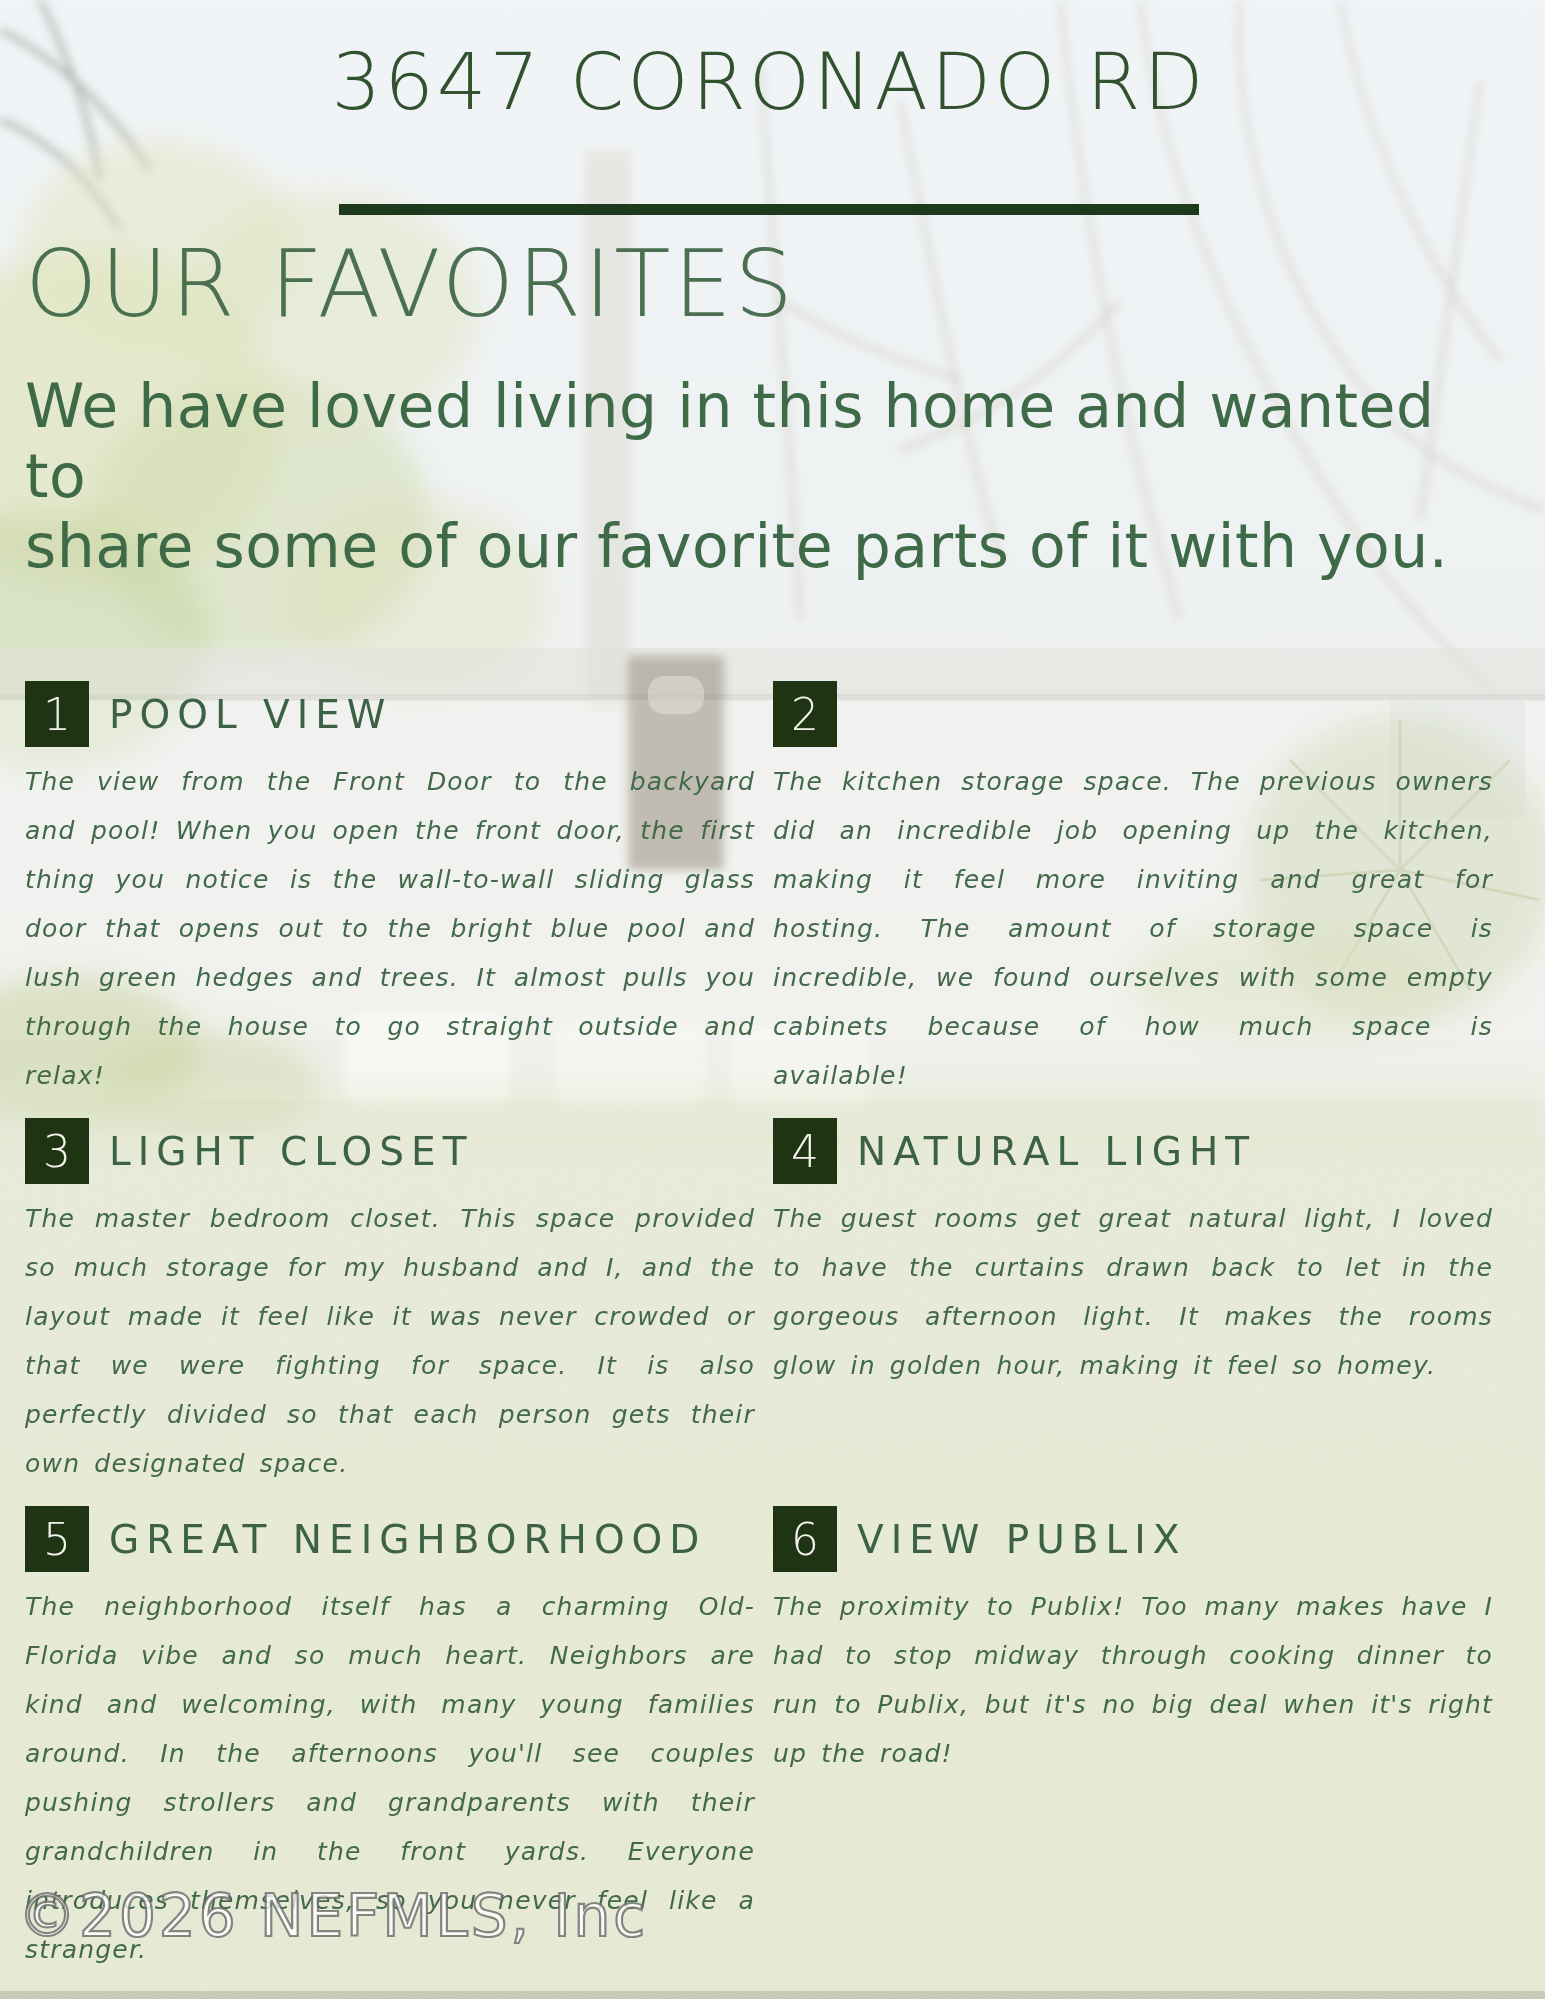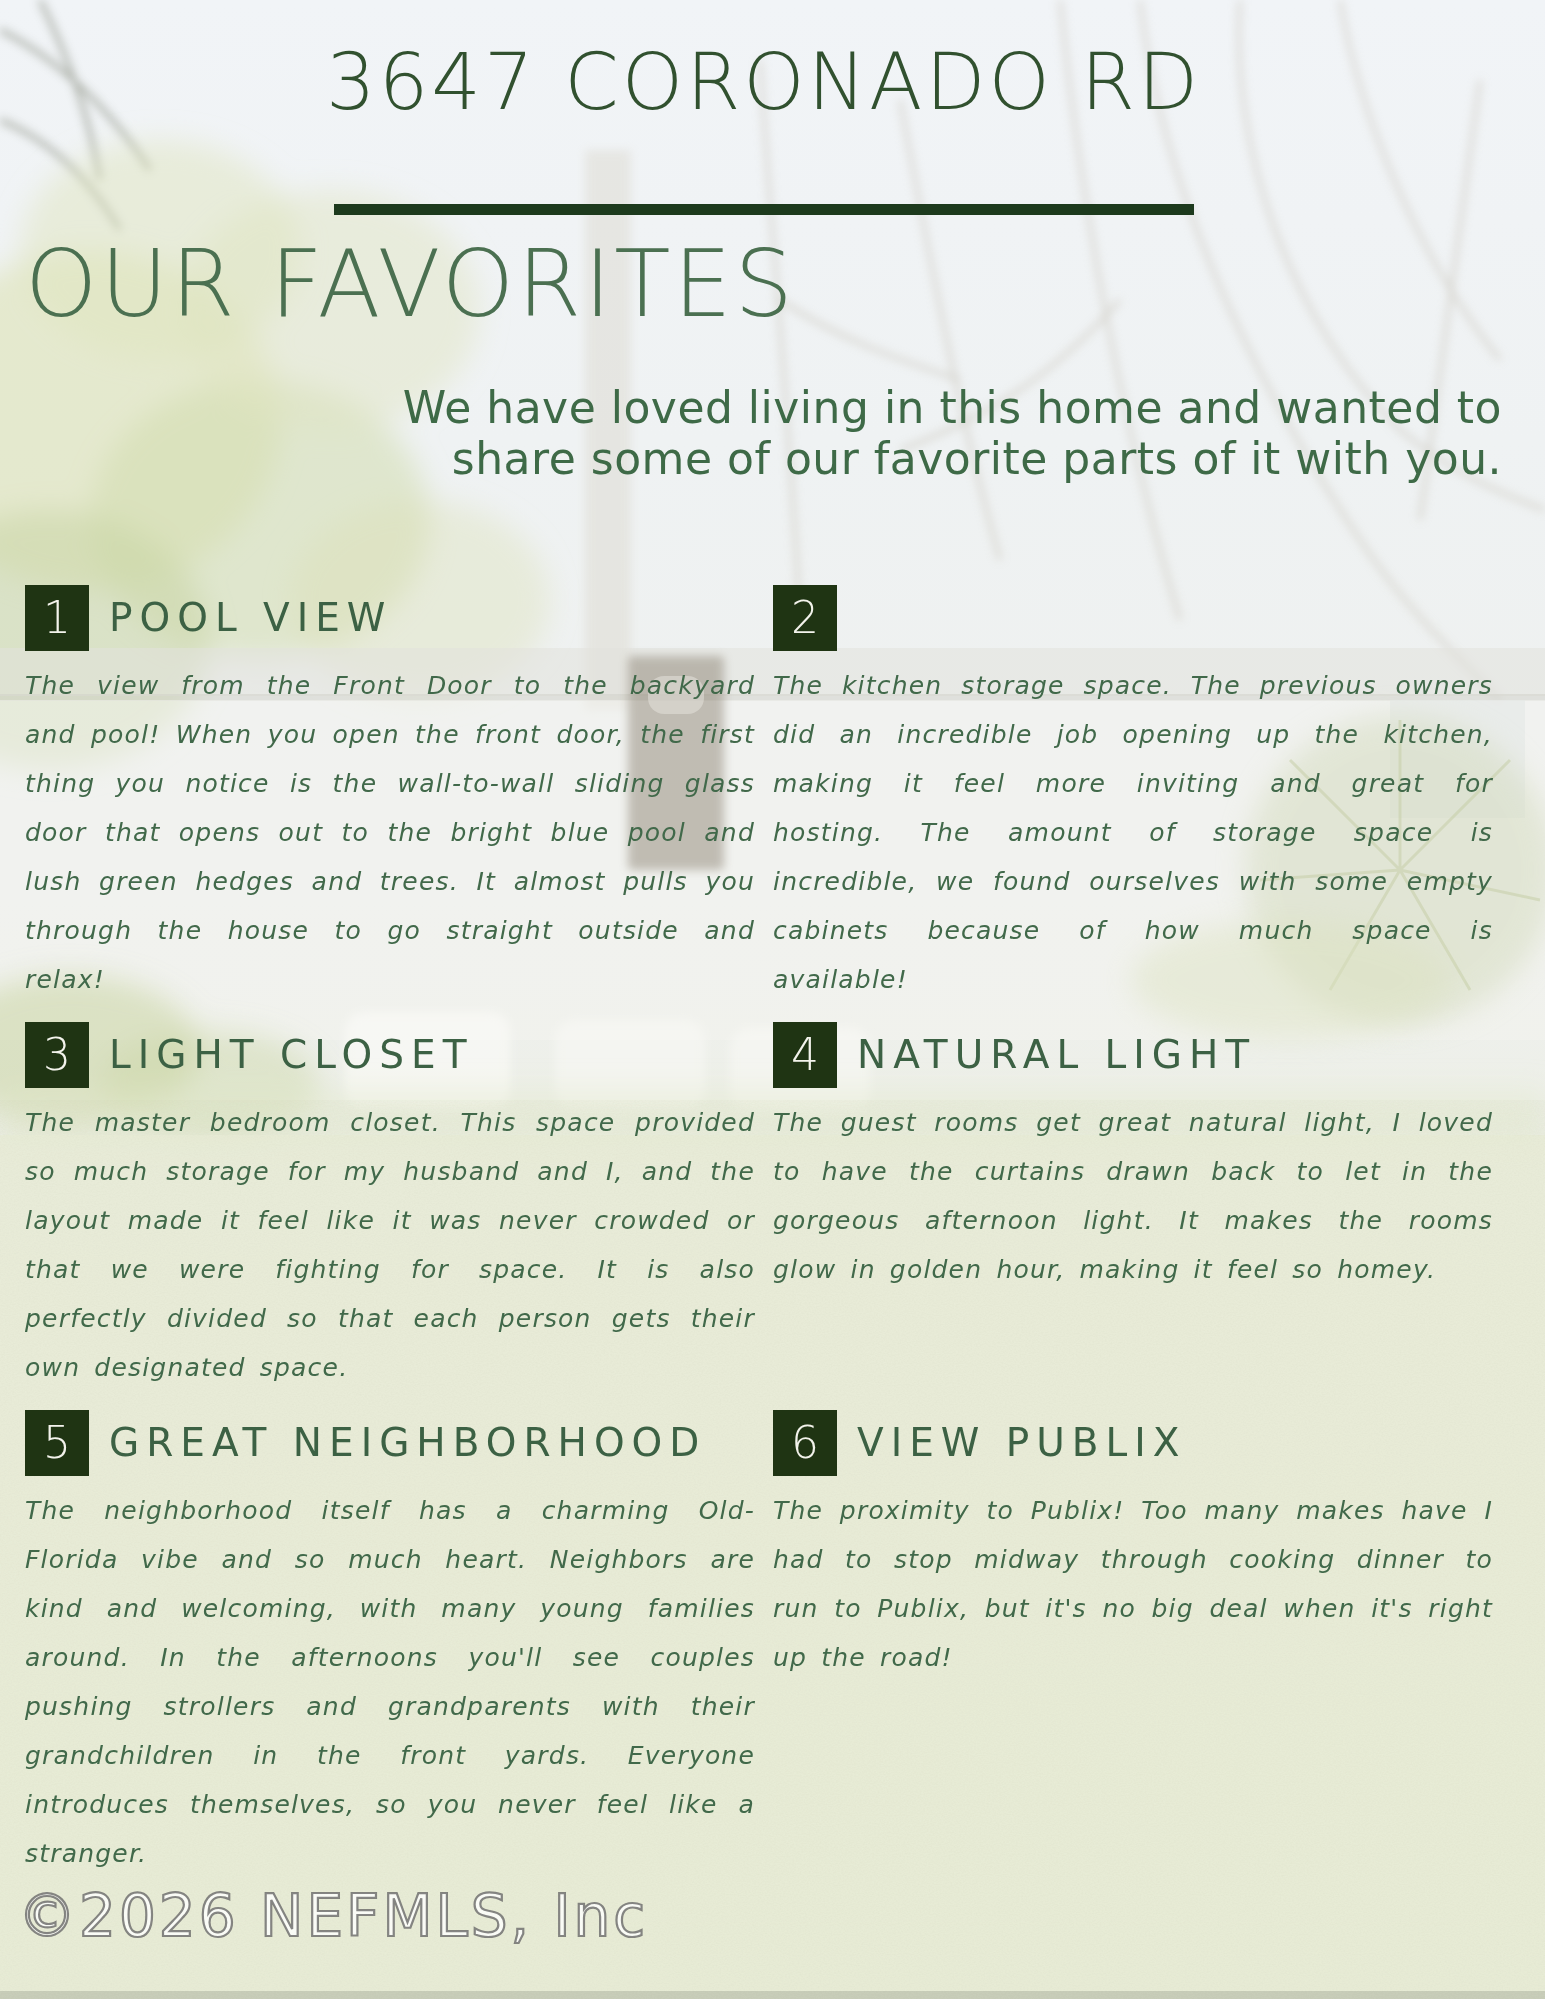--- a/index.html
+++ b/index.html
@@ -5,37 +5,37 @@
   html,body{margin:0;padding:0;background:#d8d8d8;}
   .page{
     position:relative;
     width:1545px;height:1999px;
     margin:0 auto;
     overflow:hidden;
     background:linear-gradient(180deg,#f1f4f7 0%,#eff2f3 22%,#eef0ee 45%,#edefe4 65%,#eaeeda 85%,#e9ecd6 100%);
     font-family:"DejaVu Sans","Liberation Sans",sans-serif;
   }
   .bg{position:absolute;inset:0;z-index:0;pointer-events:none;}
-  .content{position:absolute;inset:0;z-index:1;padding:42px 43px 0 25px;box-sizing:border-box;}
+  .content{position:absolute;inset:0;z-index:1;padding:42px 32px 0 25px;box-sizing:border-box;}
 
   .address-title{
     margin:0;text-align:center;
     font-size:78px;font-weight:300;letter-spacing:3px;
     color:#31512f;line-height:1.05;
     font-family:"DejaVu Sans","Liberation Sans",sans-serif;
   }
   .divider{width:860px;height:11px;background:#1d3a1d;margin:80px auto 0;}
   .main-title{
     margin:24px 0 0;text-align:left;
     font-size:92px;font-weight:300;letter-spacing:3px;
     color:#4b7051;line-height:1.0;
   }
   .intro{
-    margin:51px auto 0;text-align:right;
-    font-size:44px;line-height:1.17;
+    margin:40px auto 0;text-align:left;
+    font-size:60px;line-height:1.17;
     color:#3e6a47;font-weight:400;letter-spacing:0.5px;
   }
 
   .sections{
     display:grid;
     grid-template-columns:730px 720px;
     column-gap:18px;row-gap:18px;
     margin-top:100px;
   }
   .sec{min-width:0;}

